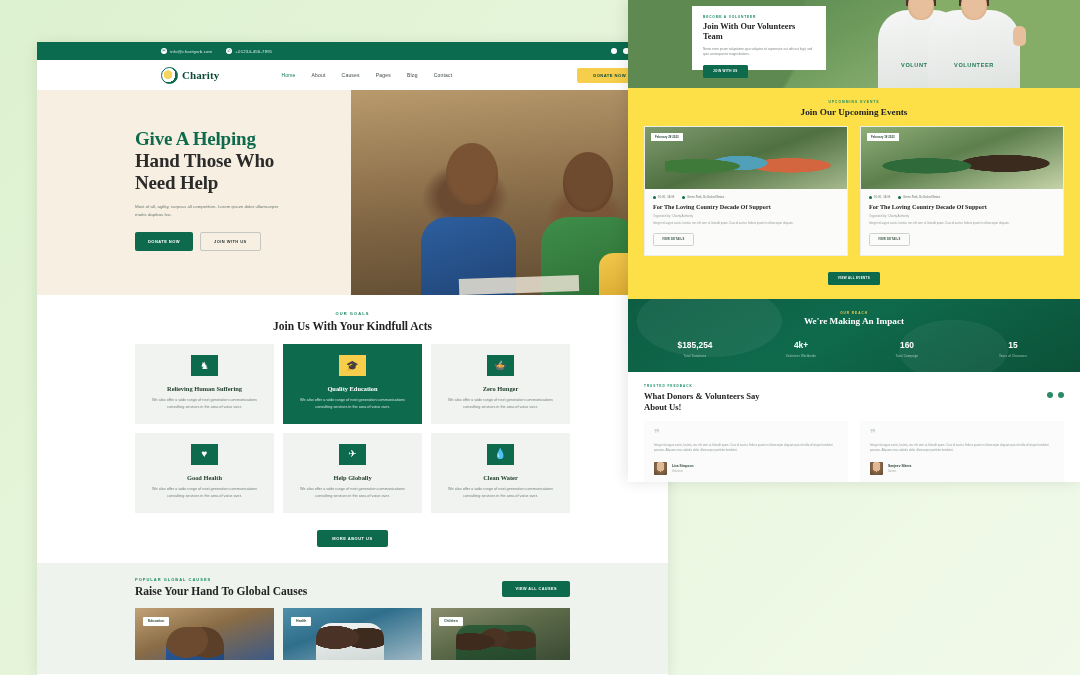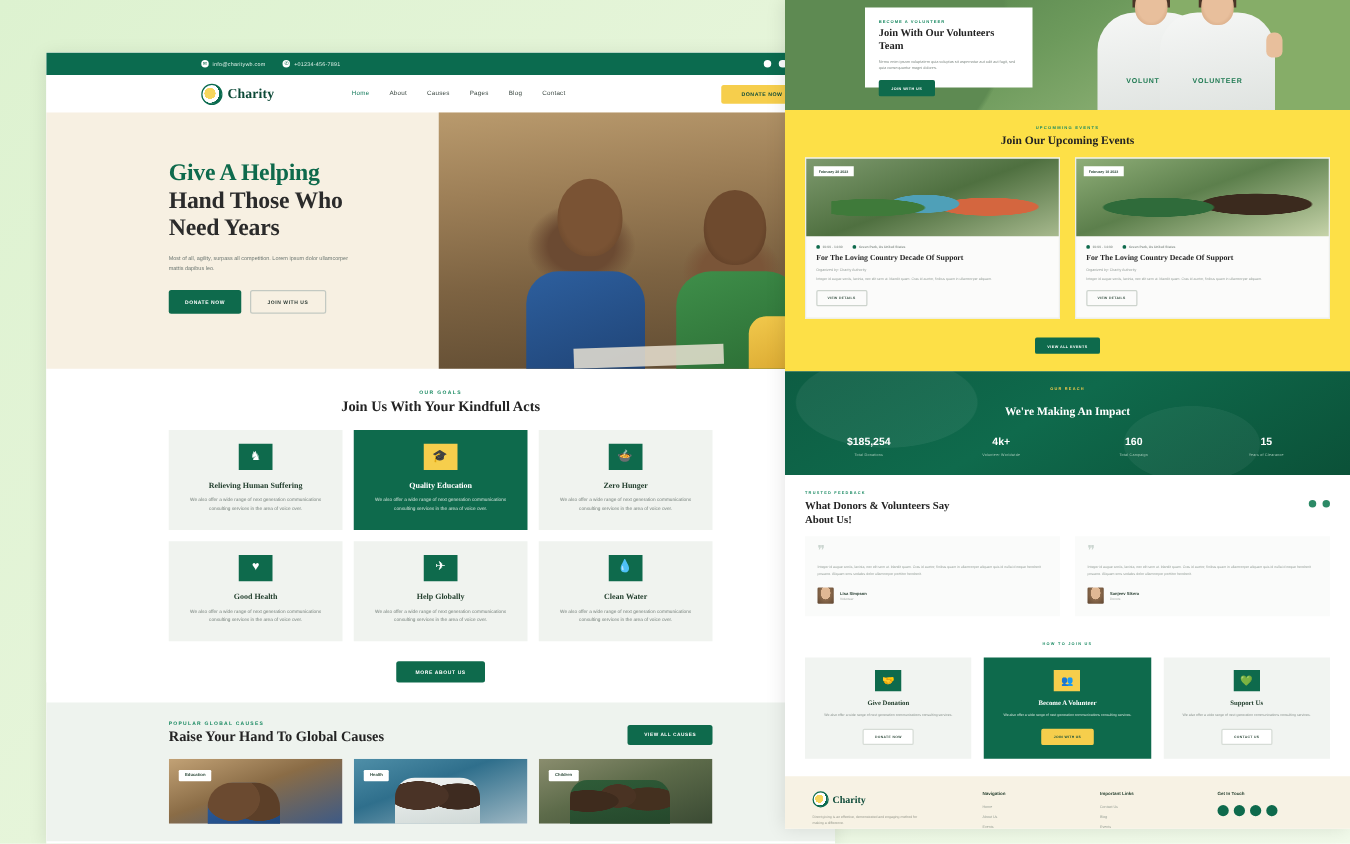--- a/index.html
+++ b/index.html
@@ -13,21 +13,21 @@
   
   .screen-left {
     position: absolute; left: 37px; top: 42px;
     width: 631px; height: 633px;
     background: #ffffff;
     overflow: hidden;
     box-shadow: 0 2px 14px rgba(0,0,0,.10);
   }
   .screen-right {
     position: absolute; left: 628px; top: 0px;
-    width: 452px; height: 663px;
+    width: 452px; height: 482px;
     background: #ffffff;
     overflow: hidden;
     box-shadow: -2px 0 14px rgba(0,0,0,.10);
   }
 
   
   .topbar {
     height: 18px; background: #0b6b4f;
     display: flex; align-items: center;
     padding: 0 26px; color: #dbeee6;
@@ -271,21 +271,21 @@
 
   
   .impact {
     background:
       radial-gradient(ellipse 120px 60px at 18% 30%, rgba(255,255,255,.06) 0 60%, transparent 61%),
       radial-gradient(ellipse 90px 50px at 72% 70%, rgba(255,255,255,.05) 0 60%, transparent 61%),
       linear-gradient(150deg, #0d5d43 0%, #0f6a4c 45%, #0b5138 100%);
     padding: 12px 14px 14px;
   }
   .im-eyebrow { text-align: center; font-size: 3.1px; letter-spacing: 1px; color: #f6ce4c; font-weight: 700; }
-  .im-title { text-align: center; font-family: "Liberation Serif", serif; font-weight: 700; font-size: 9.2px; color: #fff; margin-top: 11px; }
+  .im-title { text-align: center; font-family: "Liberation Serif", serif; font-weight: 700; font-size: 9.2px; color: #fff; margin-top: 1px; }
   .im-grid { display: grid; grid-template-columns: repeat(4,1fr); margin-top: 14px; }
   .im-cell { text-align: center; }
   .im-num { font-family: Liberation Sans, sans-serif; font-weight: 700; font-size: 8.4px; color: #fff; }
   .im-lab { font-size: 2.9px; color: #a9cdbc; margin-top: 4px; letter-spacing: .2px; }
 
   
   .testi { background: #fff; padding: 12px 16px 10px; }
   .te-head { display: flex; align-items: flex-start; gap: 12px; }
   .te-eyebrow { font-size: 3.1px; letter-spacing: 1px; color: #1a8a62; font-weight: 700; }
   .te-title { font-family: "Liberation Serif", serif; font-weight: 700; font-size: 8.6px; line-height: 1.28; color: #232323; margin-top: 3px; }
@@ -371,21 +371,21 @@
       <a>Contact</a>
     </div>
     <button class="nav-cta">DONATE NOW</button>
   </div>
 
   <div class="hero">
     <div class="hero-copy">
       <div class="hero-h1">
         <span class="accent">Give A Helping</span><br>
         <span>Hand Those Who</span><br>
-        <span>Need Years</span>
+        <span>Need Help</span>
       </div>
       <div class="hero-p">Most of all, agility, surpass all competition. Lorem ipsum dolor ullamcorper mattis dapibus leo.</div>
       <div class="hero-btns">
         <button class="btn-solid">DONATE NOW</button>
         <button class="btn-ghost">JOIN WITH US</button>
       </div>
     </div>
     <div class="hero-img">
       <div class="hi-face-a"></div>
       <div class="hi-face-b"></div>

